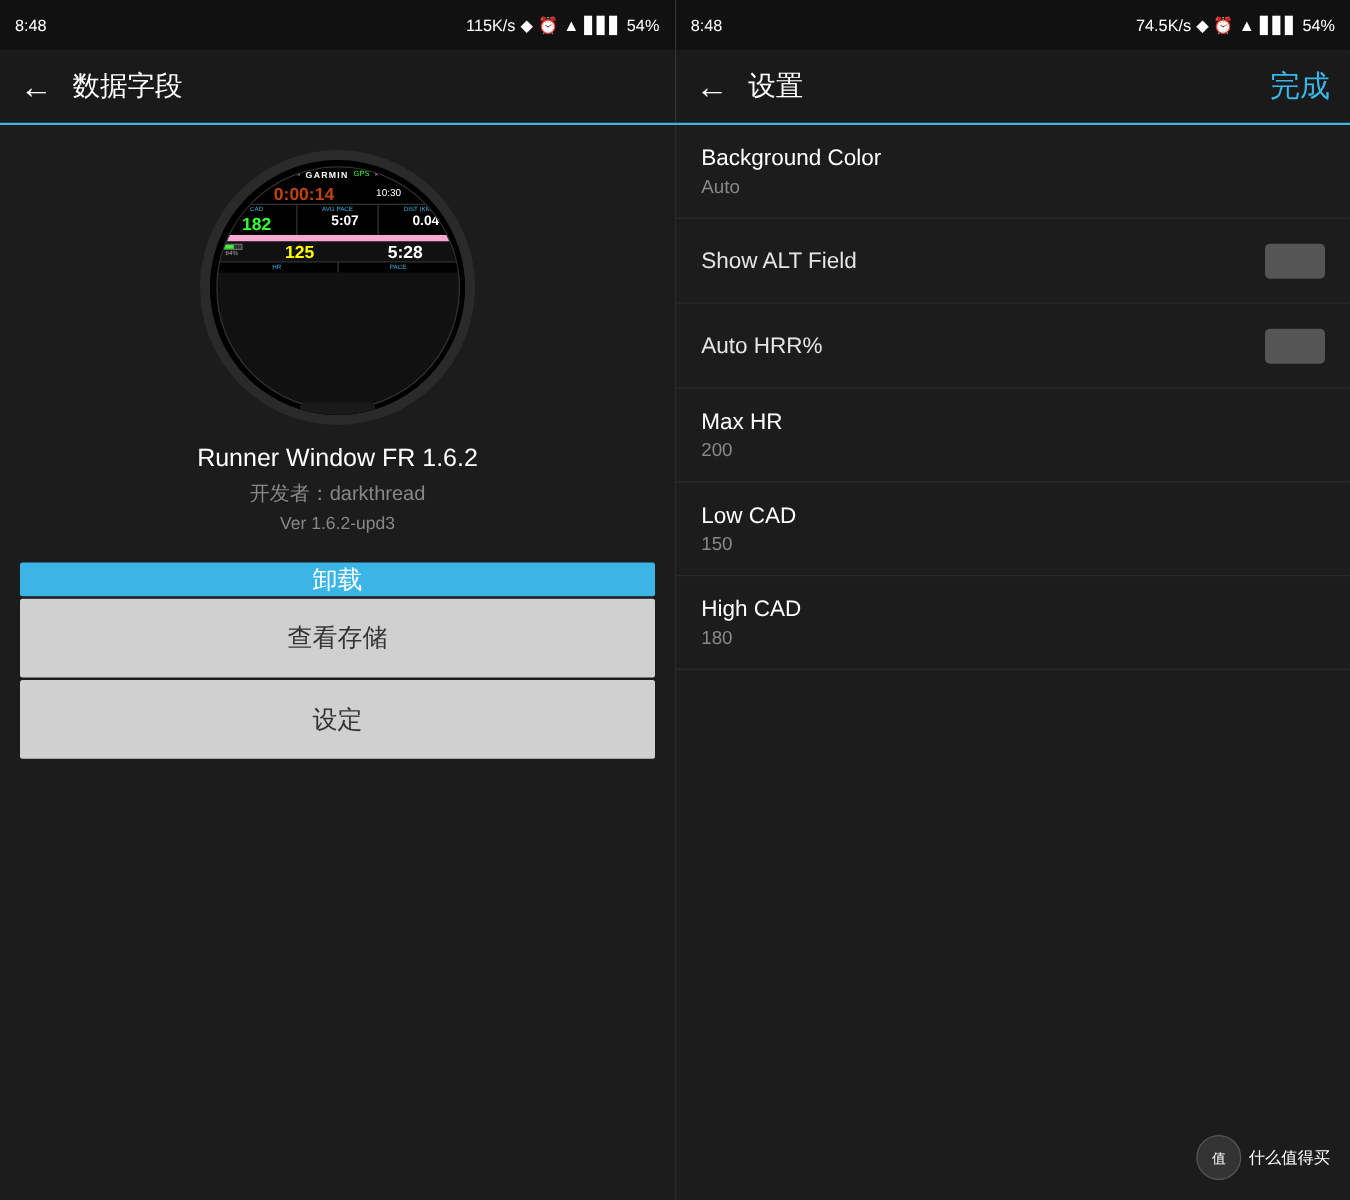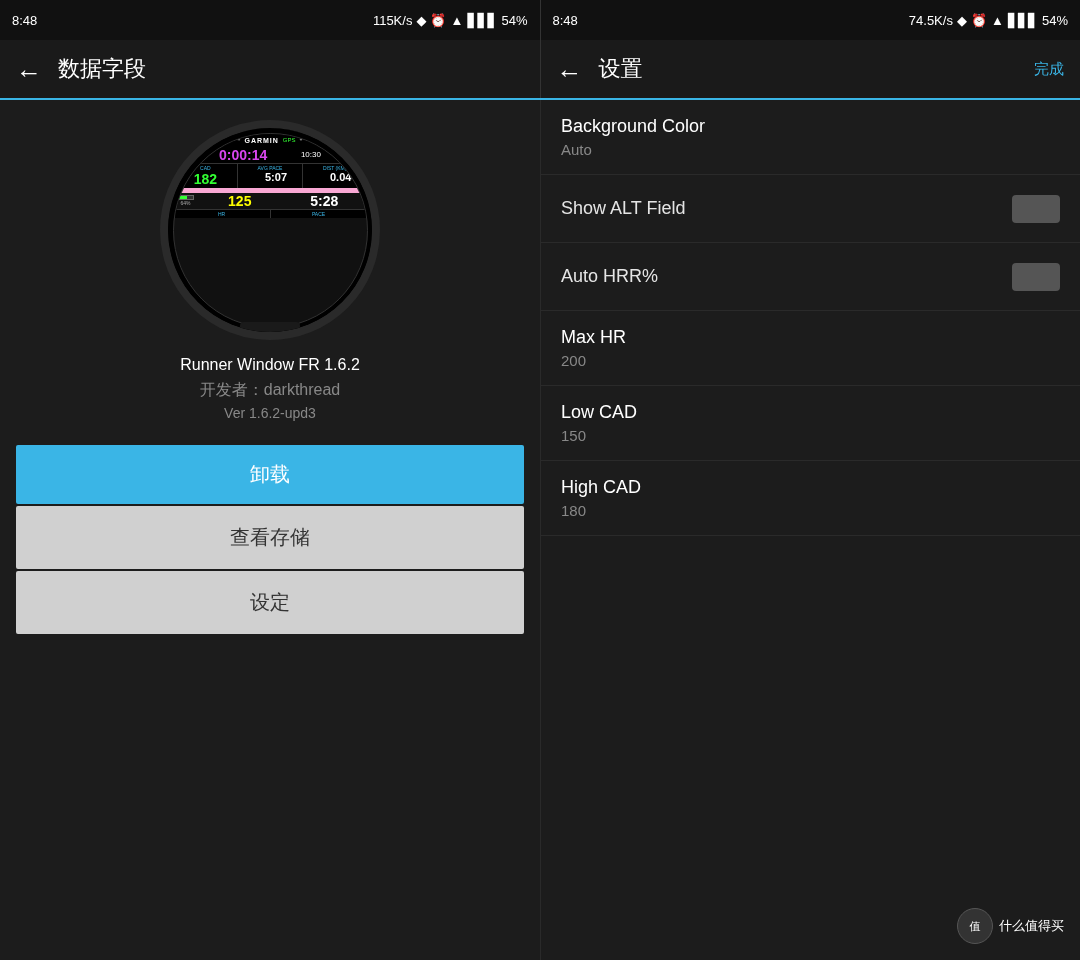--- a/index.html
+++ b/index.html
@@ -59,21 +59,21 @@
       font-weight: 400;
     }
     .nav-back {
       color: #fff;
       font-size: 26px;
       cursor: pointer;
     }
     .nav-done {
       margin-left: auto;
       color: #3ab5e6;
-      font-size: 15px;
+      font-size: 24px;
       cursor: pointer;
     }
 
     
     .main-content {
       display: flex;
       flex: 1;
       overflow: hidden;
     }
 
@@ -150,21 +150,21 @@
 
     .watch-time-row {
       display: flex;
       justify-content: space-between;
       align-items: center;
       padding: 0 8px;
       background: #000;
     }
 
     .watch-asterisk { color: #aaa; font-size: 8px; }
-    .watch-time { color: #d946ef; font-size: 14px; font-weight: bold; }
+    .watch-time { color: #c2410c; font-size: 14px; font-weight: bold; }
     .watch-clock { color: #fff; font-size: 8px; }
     .watch-arrow { color: #aaa; font-size: 8px; }
 
     .watch-data-row {
       display: flex;
       background: #000;
       border-top: 1px solid #333;
     }
 
     .watch-data-cell {
@@ -251,21 +251,21 @@
       position: absolute;
       left: 50%;
       transform: translateX(-50%);
     }
     .watch-band-top { top: -20px; }
     .watch-band-bottom { bottom: -20px; }
 
     
     .app-name {
       color: #fff;
-      font-size: 16px;
+      font-size: 20px;
       font-weight: normal;
       text-align: center;
       margin-bottom: 6px;
     }
 
     .app-developer {
       color: #888;
       font-size: 16px;
       text-align: center;
       margin-bottom: 4px;
@@ -277,21 +277,21 @@
       text-align: center;
       margin-bottom: 24px;
     }
 
     
     .btn-uninstall {
       width: 100%;
       background: #3ab5e6;
       color: #fff;
       border: none;
-      padding: 16px;
+      padding: 0;
       font-size: 20px;
       cursor: pointer;
       margin-bottom: 2px;
       border-radius: 2px;
     }
 
     .btn-secondary {
       width: 100%;
       background: #d0d0d0;
       color: #333;

